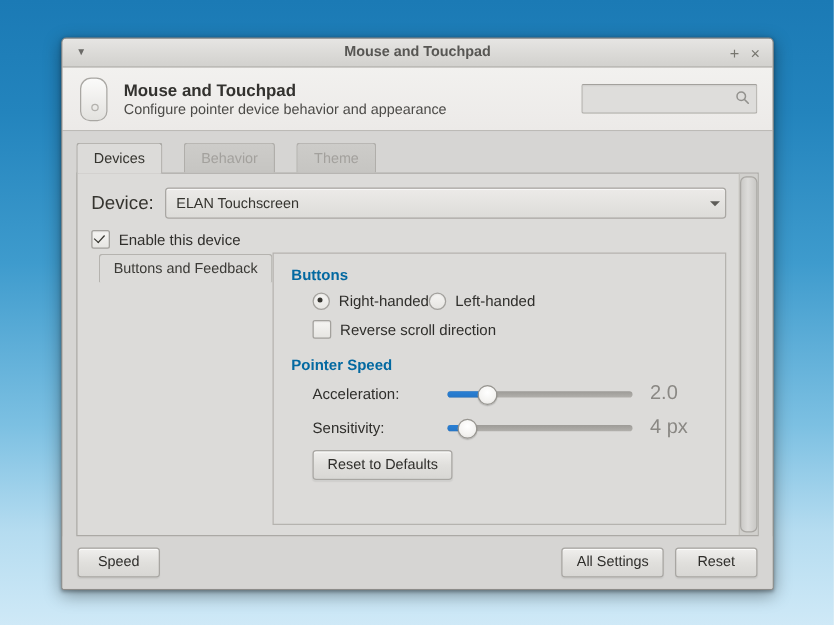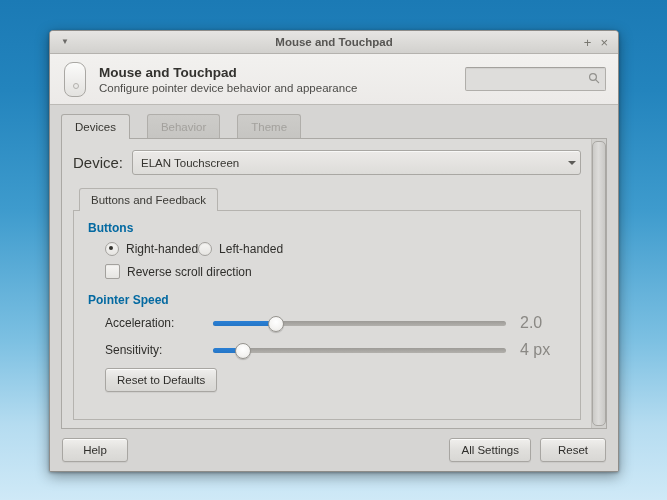--- a/index.html
+++ b/index.html
@@ -217,21 +217,21 @@
     content: "";
     position: absolute;
     left: 3px; top: 3px;
     width: 4px; height: 4px;
     border-radius: 50%;
     background: #34332f;
   }
   .ctl-label { font-size: 12px; color: #2f2e2b; }
 
   
-  .inner-nb { margin-top: 3px; display: flex; flex-direction: column; flex: 1 1 auto; min-height: 0; }
+  .inner-nb { margin-top: 3px; display: flex; flex-direction: row; flex: 1 1 auto; min-height: 0; }
   .inner-tabrow { display: flex; align-items: flex-end; height: 23px; padding-left: 6px; position: relative; z-index: 2; }
   .inner-tab {
     height: 22px; padding: 0 11px;
     display: flex; align-items: center;
     font-size: 11.5px; color: #3a3935;
     background: #dcdbd9;
     border: 1px solid #b5b3af;
     border-bottom: none;
     border-radius: 3px 3px 0 0;
     margin-bottom: -1px;
@@ -378,20 +378,24 @@
       <div class="page-inner">
 
         <div class="device-row">
           <span class="device-label">Device:</span>
           <div class="combo">
             <span>ELAN Touchscreen</span>
             <span class="combo-arrow"></span>
           </div>
         </div>
 
+        <div class="checkrow">
+          <span class="chk checked"></span>
+          <span class="ctl-label">Enable this device</span>
+        </div>
 
         <div class="inner-nb">
           <div class="inner-tabrow">
             <div class="inner-tab">
               <span>Buttons and Feedback</span>
             </div>
           </div>
 
           <div class="inner-page">
 
@@ -447,20 +451,20 @@
         </div>
 
       </div>
 
       <div class="scrollbar">
         <div class="scroll-thumb"></div>
       </div>
     </div>
 
     <div class="actionbar">
-      <button class="btn">Help</button>
+      <button class="btn">Speed</button>
       <span class="spacer"></span>
       <button class="btn">All Settings</button>
       <button class="btn">Reset</button>
     </div>
 
   </div>
 </div>
 
 </body></html>

